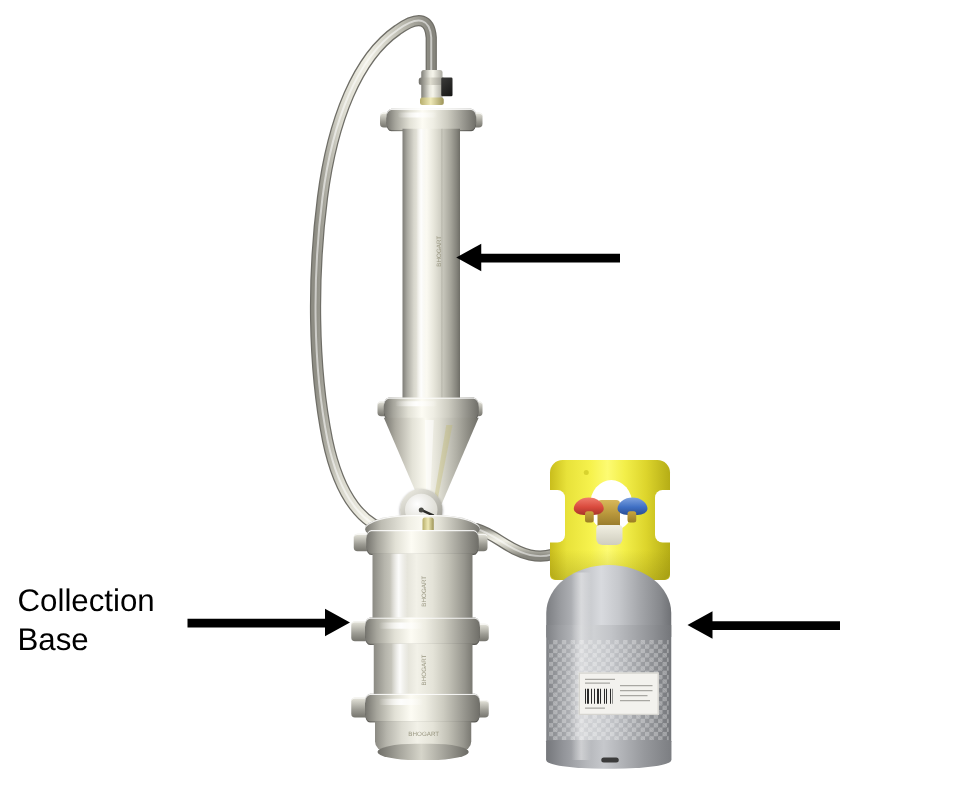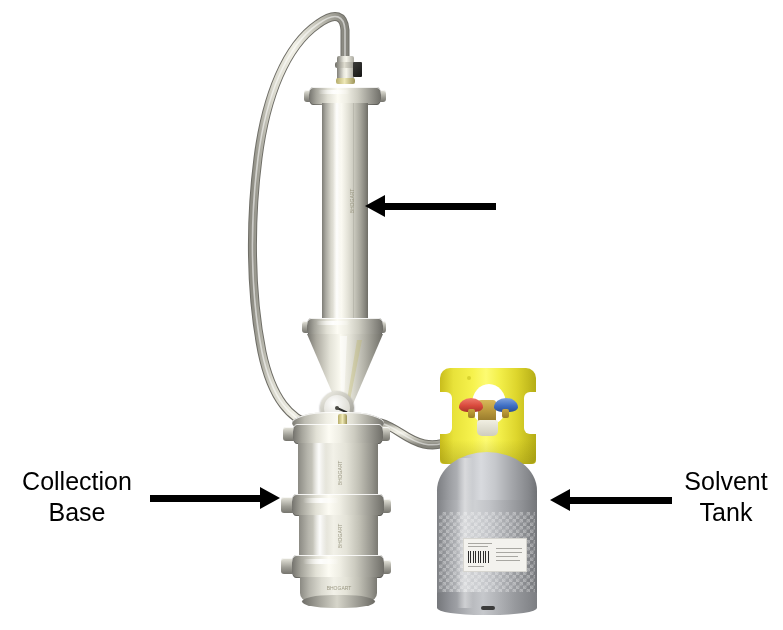--- a/index.html
+++ b/index.html
@@ -25,21 +25,21 @@
   .label {
     position: absolute;
     color: #000000;
     font-family: "Liberation Sans", sans-serif;
     font-size: 25px;
     line-height: 31px;
     font-weight: 400;
     white-space: pre-line;
     letter-spacing: 0px;
   }
-  .label.center { text-align: center; }
+  .label.center { }
 
   
   .arrow { position: absolute; height: 22px; }
   .arrow .shaft {
     position: absolute;
     top: 8px;
     height: 7px;
     background: #000000;
   }
   .arrow .head {
@@ -408,16 +408,14 @@
     <div class="shaft"></div>
     <div class="head"></div>
   </div>
   <div class="label center" style="left:14px; top:466px; width:126px;">Collection
 Base</div>
 
   <div class="arrow left" style="left:550px; top:489px; width:122px;">
     <div class="head"></div>
     <div class="shaft"></div>
   </div>
-  <div class="label center" style="left:672px; top:466px; width:108px;">Solvent
-Tank</div>
 
 </div>
 
 </body></html>

